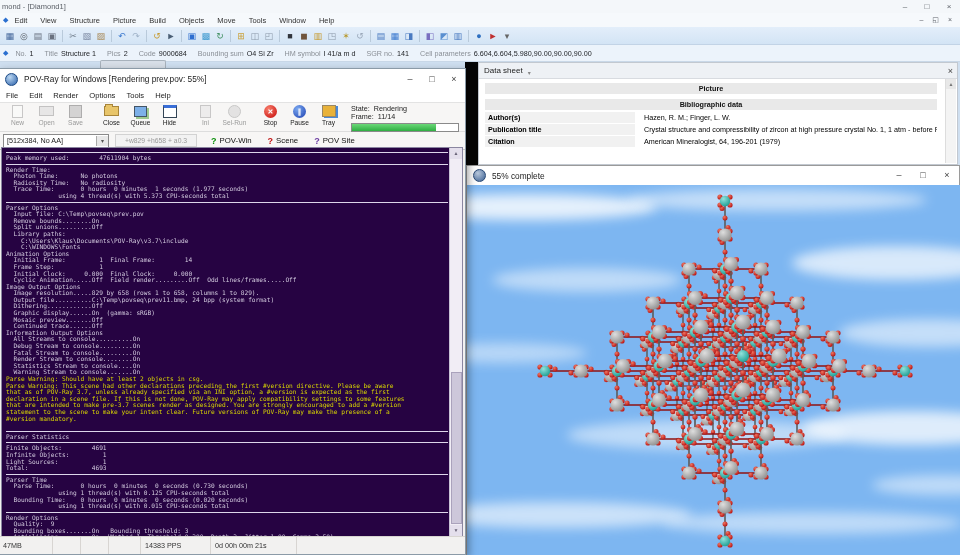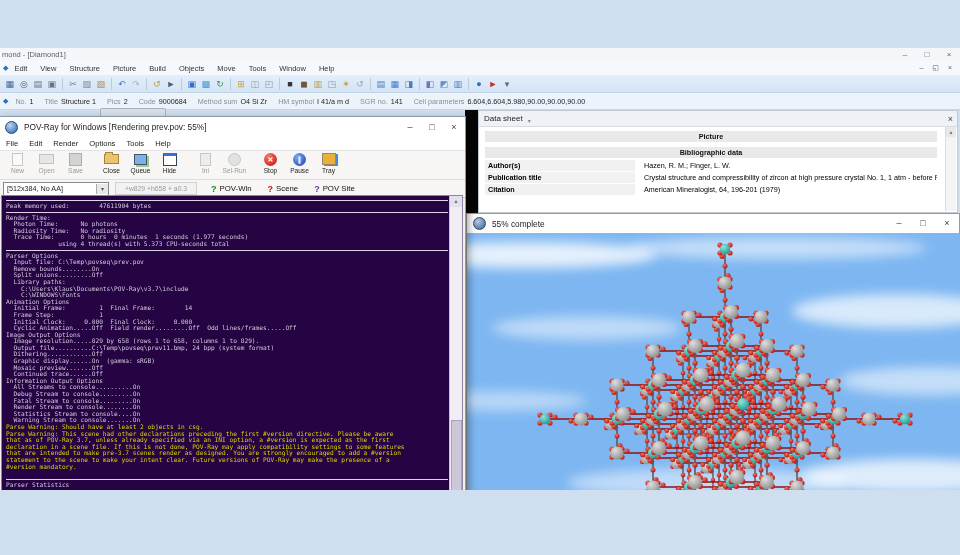--- a/index.html
+++ b/index.html
@@ -1,16 +1,16 @@
 <!DOCTYPE html>
 <html><head>
 <meta charset="utf-8">
 <style>
   html,body{margin:0;padding:0;background:#cfdff0;font-family:"Liberation Sans",sans-serif;}
-  #screen{position:relative;width:960px;height:442px;overflow:hidden;background:#cfdff0;margin-top:48px;}
+  #screen{position:relative;width:960px;height:555px;overflow:hidden;background:#cfdff0;}
   
   #dm-titlebar{position:absolute;left:0;top:0;width:960px;height:13px;background:#f4f7fa;font-size:7.5px;color:#5a5f66;display:flex;align-items:center;}
   #dm-title{padding-left:2px;}
   .winctl{margin-left:auto;display:flex;}
   .winctl span{width:22px;text-align:center;font-size:8px;color:#5a5f66;line-height:13px;}
   #dm-menubar{position:absolute;left:0;top:13px;width:960px;height:14px;background:#f6f9fc;display:flex;align-items:center;font-size:7.5px;color:#333;}
   #dm-menubar .lead-icon{color:#2a6fd0;font-size:7px;margin:0 6px 0 3px;}
   #diamond-menus{display:flex;gap:13px;}
   .mdi-ctl{margin-left:auto;display:flex;gap:9px;padding-right:8px;font-size:7px;color:#5a5f66;}
   #dm-toolbar{position:absolute;left:0;top:27px;width:960px;height:18px;background:linear-gradient(#e3eefa,#d3e4f5);border-bottom:1px solid #c2d3e6;display:flex;align-items:center;padding-left:3px;box-sizing:border-box;}
@@ -171,21 +171,21 @@
     <span class="lead-icon">◆</span>
     <span id="struct-pairs" style="display:flex;">
         <span class="sb-label">No.</span>
         <span class="sb-value">1</span>
         <span class="sb-label">Title</span>
         <span class="sb-value">Structure 1</span>
         <span class="sb-label">Pics</span>
         <span class="sb-value">2</span>
         <span class="sb-label">Code</span>
         <span class="sb-value">9000684</span>
-        <span class="sb-label">Method sum</span>
+        <span class="sb-label">Bounding sum</span>
         <span class="sb-value">O4 Si Zr</span>
         <span class="sb-label">HM symbol</span>
         <span class="sb-value">I 41/a m d</span>
         <span class="sb-label">SGR no.</span>
         <span class="sb-value">141</span>
         <span class="sb-label">Cell parameters</span>
         <span class="sb-value">6.604,6.604,5.980,90.00,90.00,90.00</span>
       </span>
   </div>
 
@@ -272,20 +272,27 @@
             </div>
             <div class="lbl">Pause</div>
           </div>
           <div class="pv-btn">
             <div class="icwrap">
               <span class="ic-tray"></span>
             </div>
             <div class="lbl">Tray</div>
           </div>
         </div>
+      <div class="pv-state">
+        <div><span>State:</span>&nbsp;&nbsp;<span>Rendering</span></div>
+        <div><span>Frame:</span>&nbsp;&nbsp;<span>11/14</span></div>
+        <div class="pv-progress">
+            <div class="fill" id="pv-fill" style="width: 79%; background: linear-gradient(rgb(107, 216, 120), rgb(47, 174, 66));"></div>
+          </div>
+      </div>
     </div>
     <div class="pv-row2">
       <div class="pv-select">
         <span class="val">[512x384, No AA]</span>
         <span class="arr">▾</span>
       </div>
       <div class="pv-opts">+w829 +h658 + a0.3</div>
       <div class="pv-links" id="pv-links">
           <span style="display: flex; align-items: center;">
             <span class="q" style="color: rgb(10, 143, 10);">?</span>

